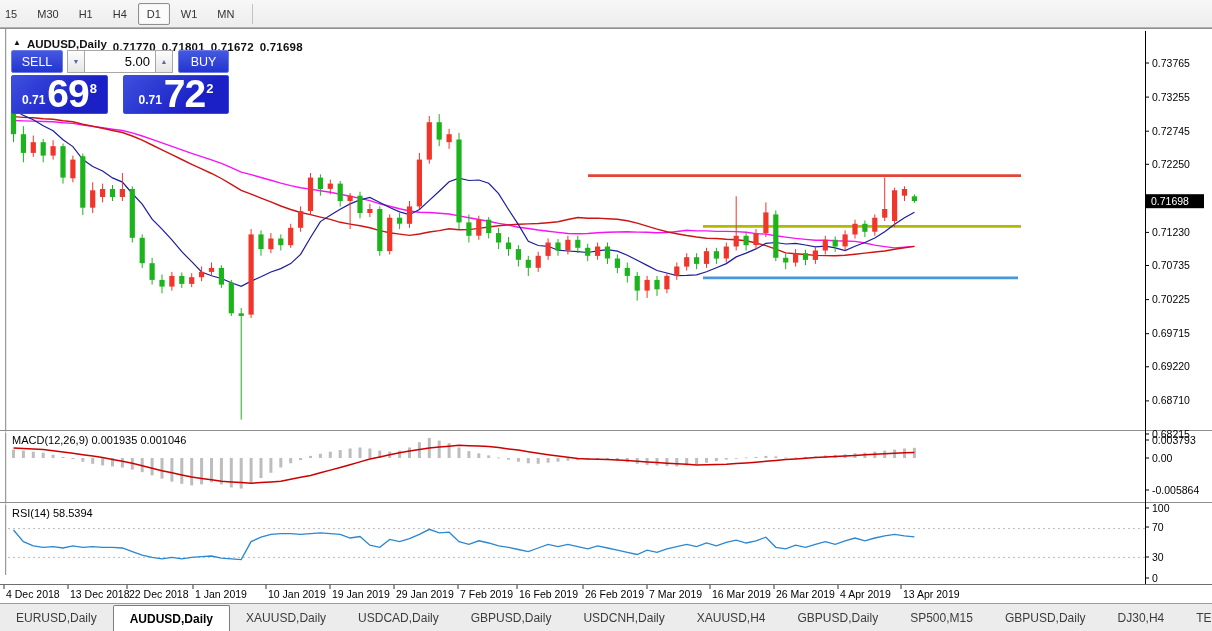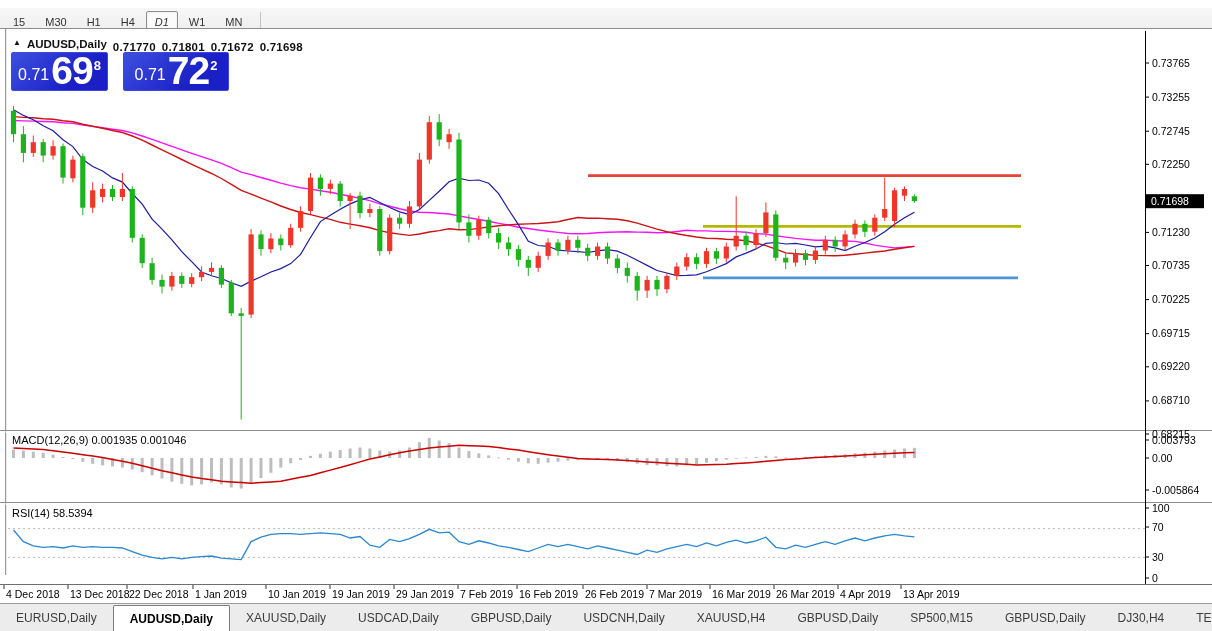--- a/index.html
+++ b/index.html
@@ -1,27 +1,27 @@
 <!DOCTYPE html>
 <html><head>
 <meta charset="utf-8">
 <style>
   * { box-sizing: border-box; }
   html,body { margin:0; padding:0; background:#fff; }
   body { font-family:"Liberation Sans", sans-serif; width:1212px; height:631px; position:relative; overflow:hidden; }
   #stage { position:absolute; inset:0; width:1212px; height:631px; background:#fff; }
 
   
-  .tf-bar { position:absolute; left:0; top:8px; width:1212px; height:28px;
+  .tf-bar { position:absolute; left:0; top:0; width:1212px; height:28px;
             background:linear-gradient(#f7f7f7,#ededed); border-bottom:1px solid #b0b0b0;
-            display:flex; align-items:center; padding-left:12px; }
+            display:flex; align-items:center; padding-left:4px; }
   .tf-btn { font-size:11px; color:#333; padding:4px 8px; margin:0 1px; border:1px solid transparent;
             border-radius:2px; cursor:default; white-space:nowrap; }
   .tf-btn.first { margin-left:-8px; }
-  .tf-btn.active { background:#fbfbfb; border:1px solid #8f8f8f; box-shadow:inset 0 0 2px #ddd;font-style:italic; }
+  .tf-btn.active { background:#fbfbfb; border:1px solid #8f8f8f; box-shadow:inset 0 0 2px #ddd; }
   .tf-sep { width:1px; height:20px; background:#c2c2c2; margin:0 8px; }
 
   
   .chart-frame { position:absolute; left:0; top:28px; width:1212px; height:575px; background:#fff;
                  border-top:1px solid #8e8e8e; }
   .chart-frame .left-edge { position:absolute; left:5px; top:0; bottom:28px; width:2px;
                  border-left:1px solid #9a9a9a; border-right:1px solid #e8e8e8; }
   #chart-svg { position:absolute; left:0; top:0; }
 
   
@@ -41,21 +41,21 @@
              display:flex; align-items:center; justify-content:center; font-size:7px; color:#5a6b9a; cursor:pointer; }
   .tp-spin.down { margin-left:4px; }
   .tp-vol { flex:1; background:#fff; border:1px solid #a8a8a8; border-left:none; border-right:none;
             font-size:13px; color:#000; display:flex; align-items:center; justify-content:flex-end; padding-right:5px; }
   .tp-row2 { display:flex; margin-top:2px; height:39px; }
   .tp-price { background:linear-gradient(135deg,#3d50de 0%,#1a1fc6 70%); color:#fff;
               display:flex; align-items:flex-end; justify-content:center; padding-bottom:3px;
               border-radius:2px; cursor:pointer; border:1px solid #3a4adc; }
   .tp-price.sell { width:97px; }
   .tp-price.buy  { width:106px; margin-left:15px; }
-  .tp-small { font-size:16px; font-weight:400; margin-right:2px; margin-bottom:3px; }
+  .tp-small { font-size:12px; font-weight:700; margin-right:2px; margin-bottom:3px; }
   .tp-big   { font-size:39px; font-weight:700; line-height:0.85; letter-spacing:-1px; }
   .tp-sup   { font-size:13px; font-weight:700; margin-left:1px; margin-bottom:14px; }
 
   
   .tab-bar { position:absolute; left:0; top:603px; width:1212px; height:28px; background:#ececec;
              border-top:1px solid #9c9c9c; display:flex; align-items:stretch; overflow:hidden; }
   .tab { font-size:12px; color:#3d3d3d; display:flex; align-items:center; padding:0 16px; cursor:pointer; white-space:nowrap; }
   .tab.active { background:#fff; border:1px solid #7d7d7d; border-bottom:none; font-weight:700; color:#000;
                 margin-top:1px; border-radius:2px 2px 0 0; }
   .tab-div { width:1px; height:14px; background:#b5b5b5; align-self:center; }
@@ -467,20 +467,31 @@
     <div class="chart-title">
       <span class="tri">▲</span>
       <span>AUDUSD,Daily</span>
       <span class="ohlc">0.71770</span>
       <span class="ohlc">0.71801</span>
       <span class="ohlc">0.71672</span>
       <span class="ohlc">0.71698</span>
     </div>
 
     <div class="trade-panel">
+      <div class="tp-row1">
+        <div class="tp-btn tp-sell">SELL</div>
+        <div class="tp-spin down">
+          <span>▼</span>
+        </div>
+        <div class="tp-vol">5.00</div>
+        <div class="tp-spin">
+          <span>▲</span>
+        </div>
+        <div class="tp-btn tp-buy">BUY</div>
+      </div>
       <div class="tp-row2">
         <div class="tp-price sell">
           <span class="tp-small">0.71</span>
           <span class="tp-big">69</span>
           <span class="tp-sup">8</span>
         </div>
         <div class="tp-price buy">
           <span class="tp-small">0.71</span>
           <span class="tp-big">72</span>
           <span class="tp-sup">2</span>

